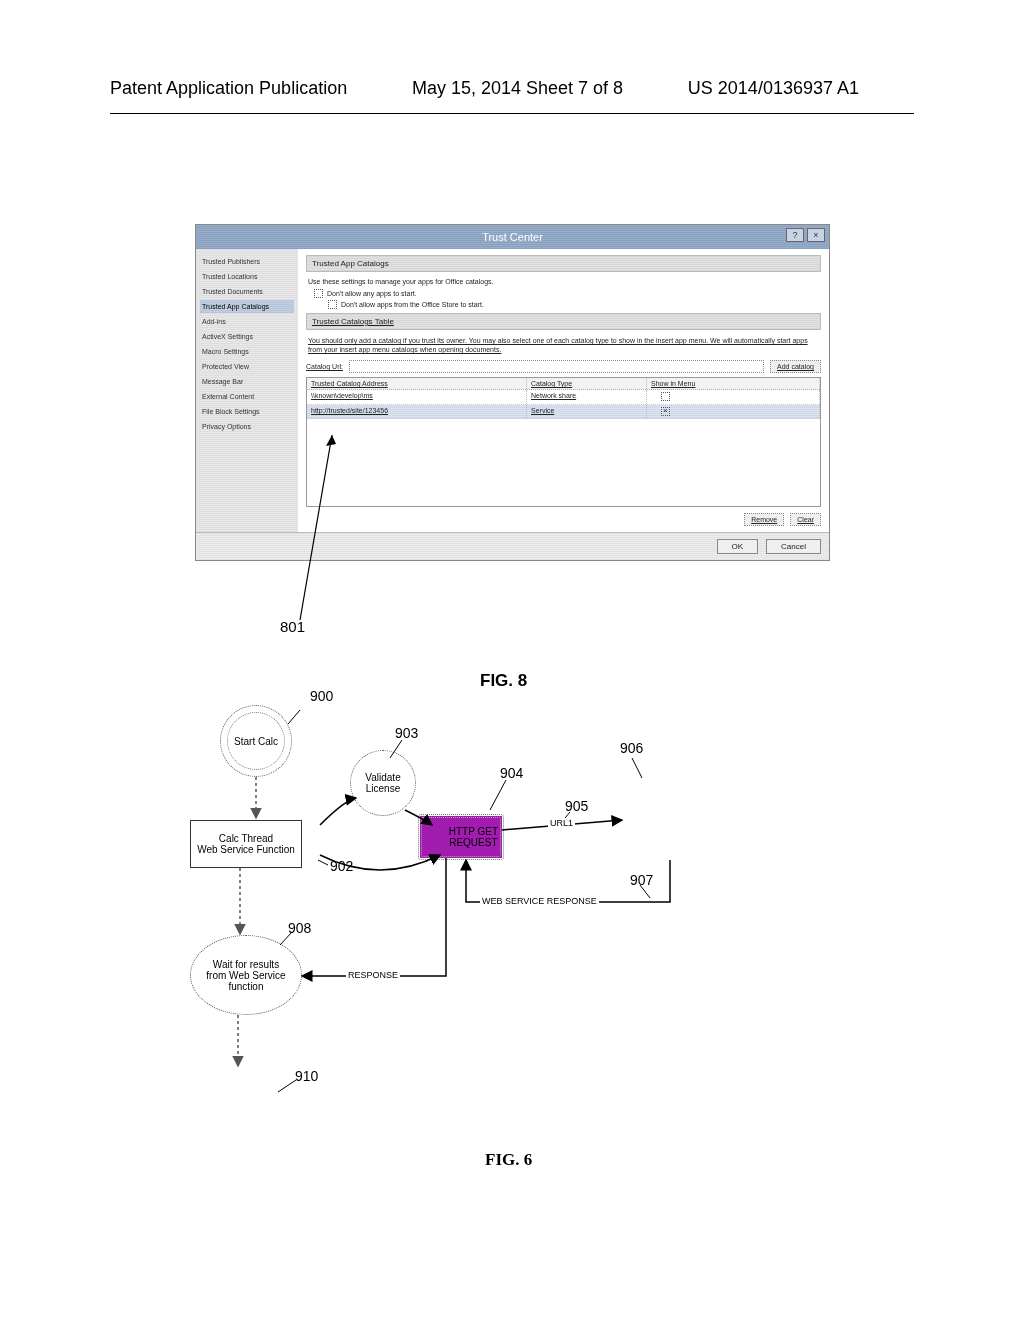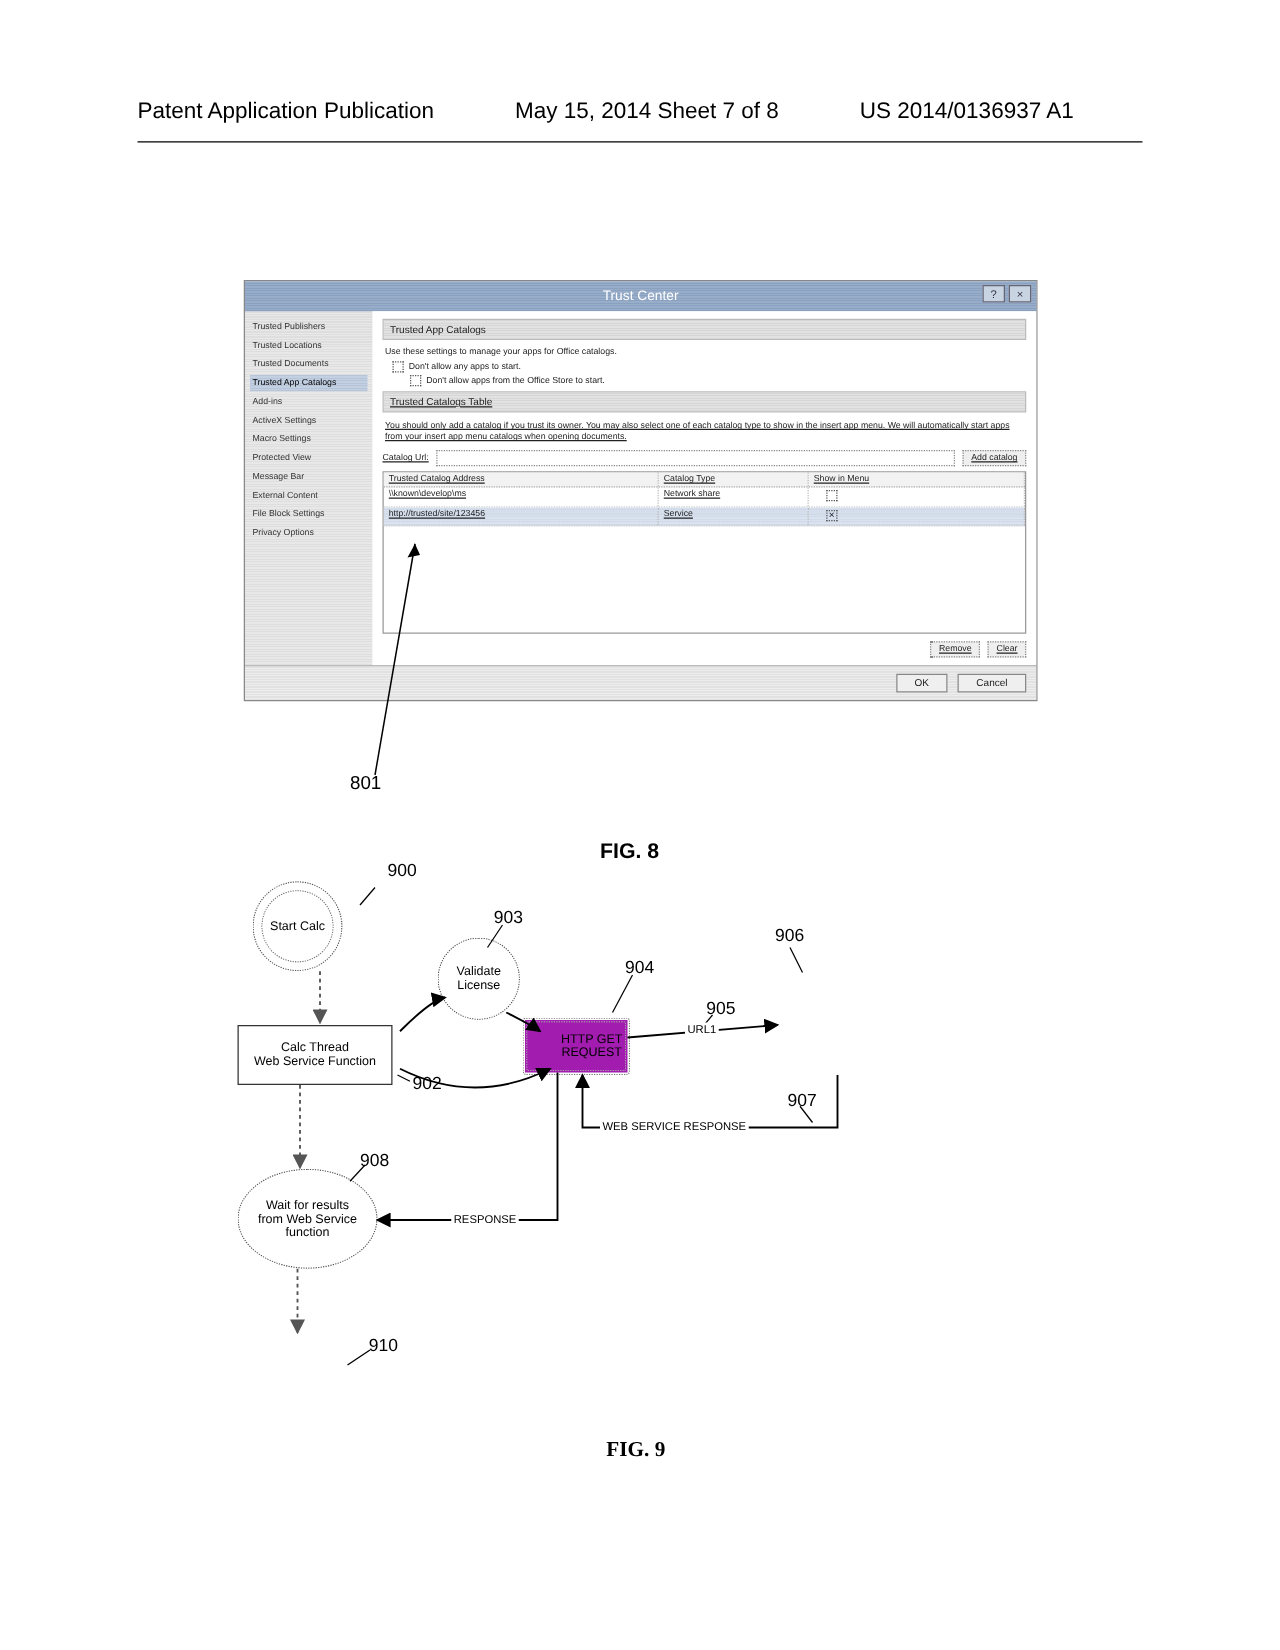--- a/index.html
+++ b/index.html
@@ -324,25 +324,25 @@
 
 <svg width="1024" height="1320" style="position:absolute;left:0;top:0;pointer-events:none">
   <line x1="300" y1="620" x2="332" y2="435" stroke="#000" stroke-width="1.2"></line>
   <polygon points="332,435 326,446 336,444" fill="#000"></polygon>
 </svg>
 <div class="fig8-label">801</div>
 <div class="fig8-caption">FIG. 8</div>
 
 <div class="fig9-wrap">
 
-  <div class="circle-node circle-double" style="left:32px;top:25px;width:72px;height:72px">
+  <div class="circle-node circle-double" style="left:50px;top:25px;width:72px;height:72px">
     <div class="node-label">Start Calc</div>
   </div>
 
-  <div class="rect-node" style="left:20px;top:140px;width:124px;height:48px">
+  <div class="rect-node" style="left:20px;top:140px;width:112px;height:48px">
     <div class="node-label" style="white-space:pre-line">Calc Thread
 Web Service Function</div>
   </div>
 
   <div class="circle-node circle-single" style="left:180px;top:70px;width:66px;height:66px">
     <div class="node-label" style="white-space:pre-line">Validate
 License</div>
   </div>
 
   <div class="rect-fuzzy" style="left:250px;top:136px;width:82px;height:42px">
@@ -401,17 +401,17 @@
     <line x1="232" y1="60" x2="220" y2="78" stroke="#000" stroke-width="1"></line>
     <line x1="336" y1="100" x2="320" y2="130" stroke="#000" stroke-width="1"></line>
     <line x1="400" y1="132" x2="390" y2="144" stroke="#000" stroke-width="1"></line>
     <line x1="462" y1="78" x2="472" y2="98" stroke="#000" stroke-width="1"></line>
     <line x1="470" y1="205" x2="480" y2="218" stroke="#000" stroke-width="1"></line>
     <line x1="122" y1="252" x2="110" y2="265" stroke="#000" stroke-width="1"></line>
     <line x1="126" y1="400" x2="108" y2="412" stroke="#000" stroke-width="1"></line>
   </svg>
 
   <div class="edge-label" style="left:378px;top:138px">URL1</div>
-  <div class="edge-label" style="left:191px;top:290px">RESPONSE</div>
+  <div class="edge-label" style="left:176px;top:290px">RESPONSE</div>
   <div class="edge-label" style="left:310px;top:216px">WEB SERVICE RESPONSE</div>
 </div>
 
-<div class="fig9-caption">FIG. 9</div>
+<div class="fig9-caption">FIG. 6</div>
 
 </body></html>

